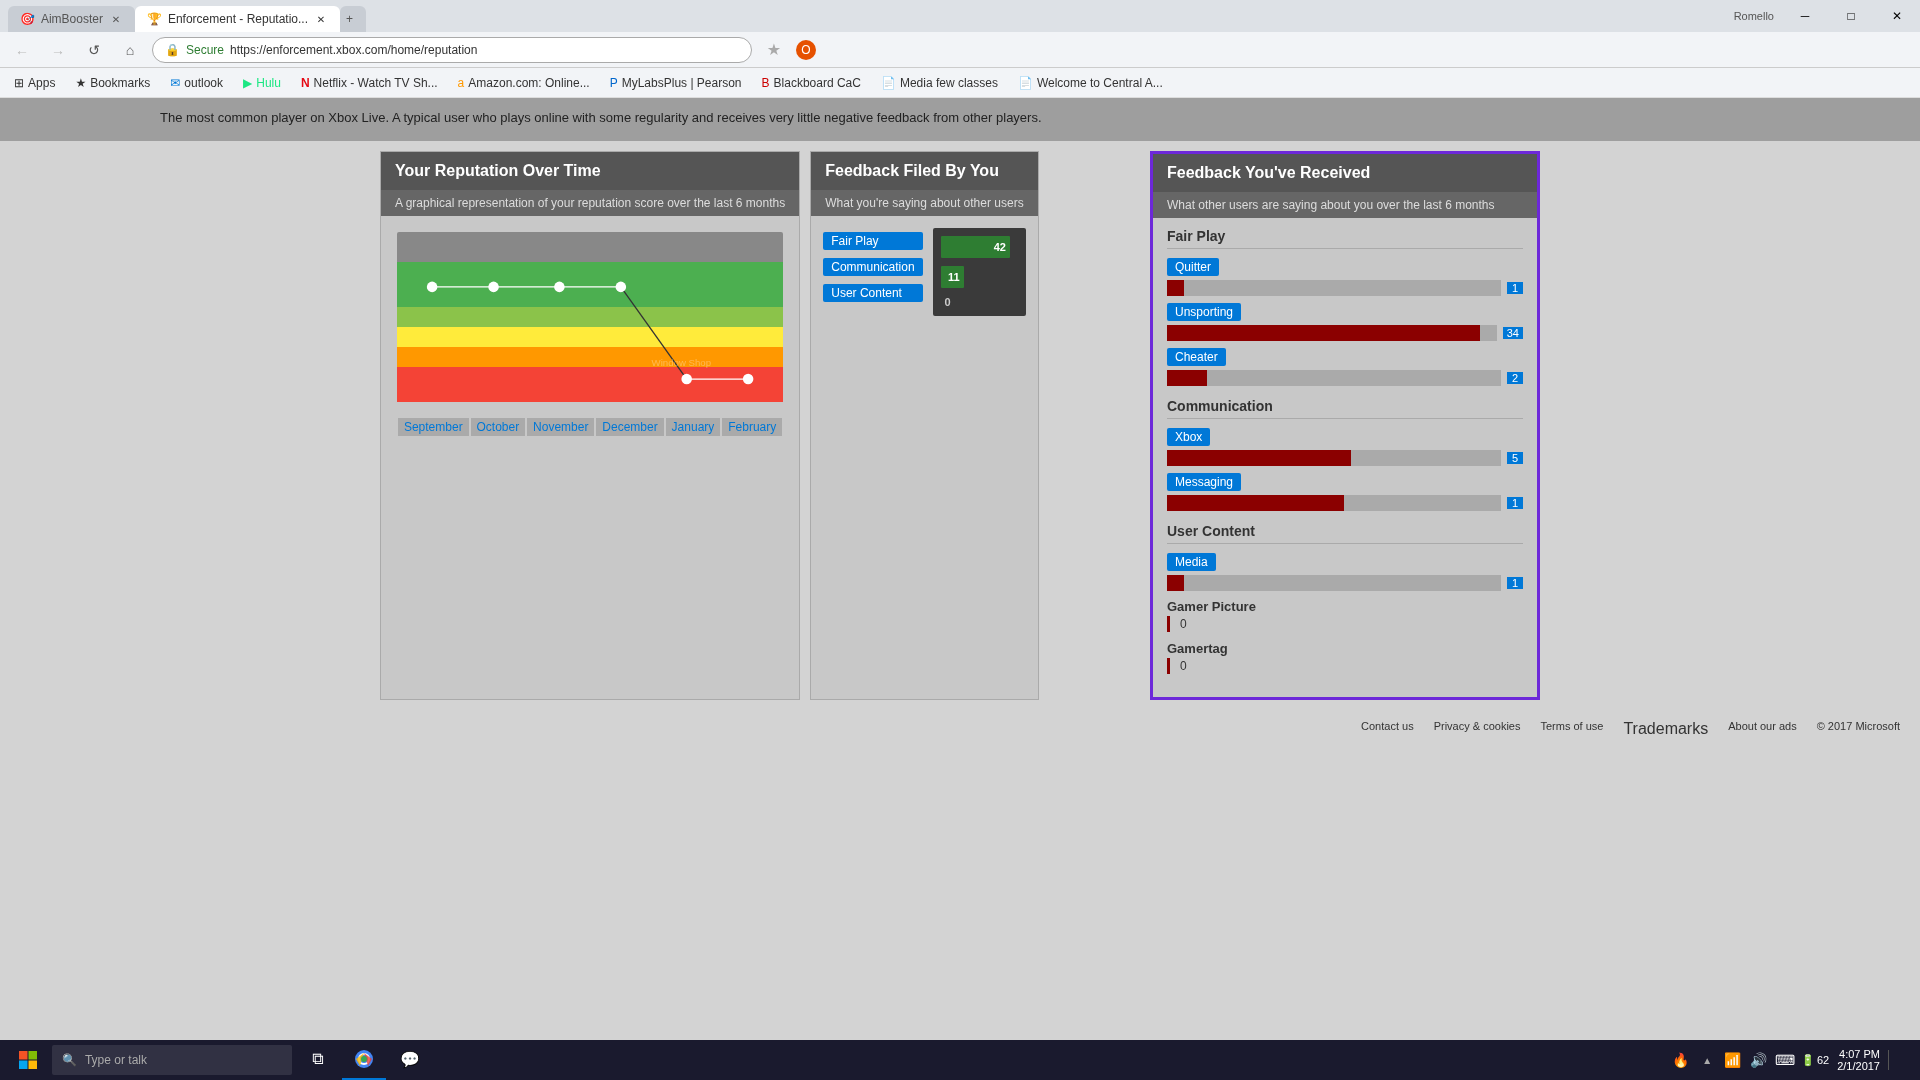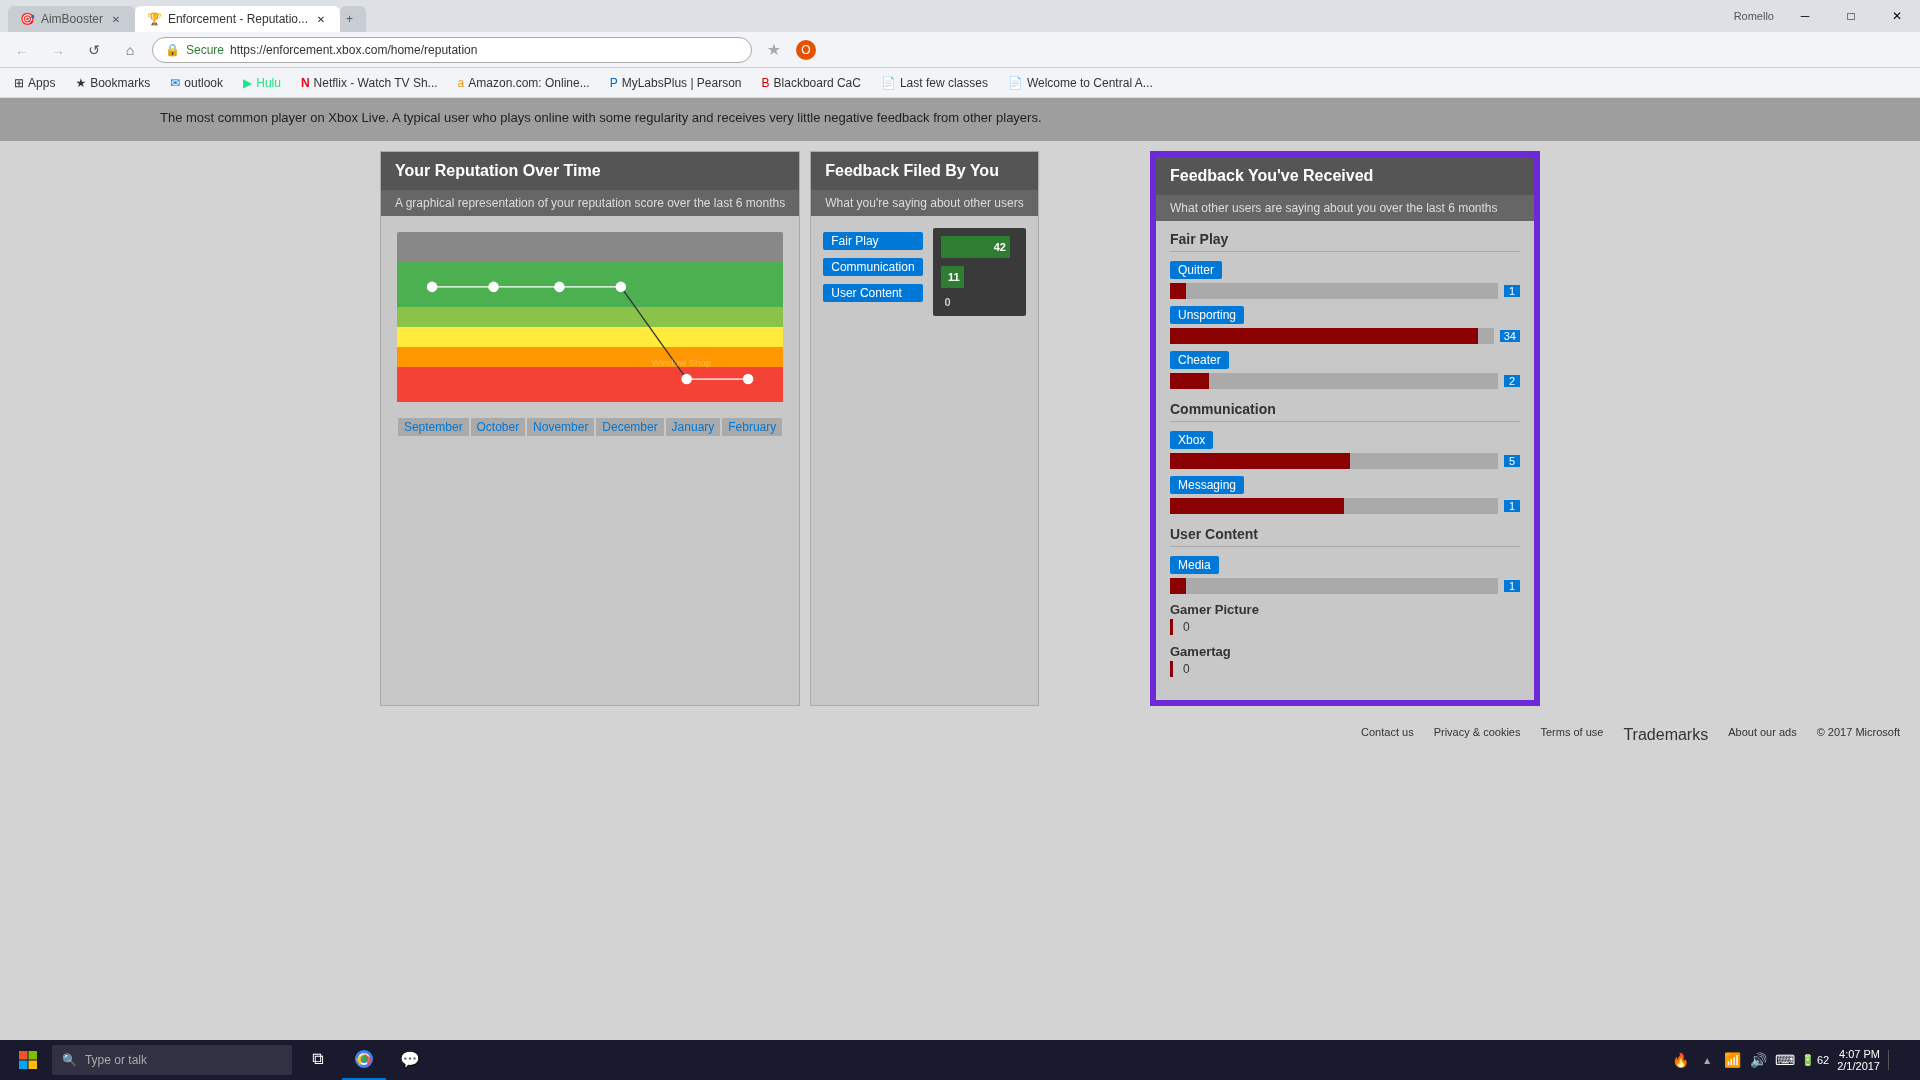--- a/index.html
+++ b/index.html
@@ -59,21 +59,21 @@
     .feedback-filed-body { padding: 12px; }
     .feedback-rows { display: flex; gap: 10px; }
     .feedback-labels { display: flex; flex-direction: column; gap: 8px; padding-top: 4px; }
     .fb-label { font-size: 12px; color: white; background: #0078d7; padding: 2px 8px; border-radius: 2px; display: inline-block; cursor: pointer; }
     .feedback-bars { flex: 1; background: #3a3a3a; padding: 8px; display: flex; flex-direction: column; gap: 8px; border-radius: 2px; }
     .fb-bar-row { display: flex; align-items: flex-end; gap: 4px; }
     .fb-bar { height: 22px; border-radius: 1px; display: flex; align-items: center; justify-content: flex-end; padding-right: 4px; }
     .fb-bar-value { color: white; font-size: 11px; font-weight: bold; }
 
     
-    .right-panel { background: #c8c8c8; border: 6px solid #6d28d9; }
+    .right-panel { background: #c8c8c8; border: 3px solid #6d28d9; }
     .right-panel .card-header { background: #555; }
     .right-panel .card-subheader { background: #666; }
     .right-body { padding: 10px 14px; }
 
     .section-title { font-size: 14px; font-weight: bold; color: #333; margin-bottom: 8px; padding-bottom: 4px; border-bottom: 1px solid #aaa; }
     .feedback-section { margin-bottom: 12px; }
     .fb-category { font-size: 12px; color: white; background: #0078d7; padding: 2px 8px; border-radius: 2px; display: inline-block; margin-bottom: 4px; cursor: pointer; }
     .bar-row { display: flex; align-items: center; gap: 6px; margin-bottom: 6px; }
     .bar-bg { flex: 1; height: 16px; background: #aaa; position: relative; }
     .bar-fill { height: 100%; }
@@ -162,21 +162,21 @@
   <div class="bm-item">
     <span style="color:#0066cc;">P</span>
     <span>MyLabsPlus | Pearson</span>
   </div>
   <div class="bm-item">
     <span style="color:#cc0000;">B</span>
     <span>Blackboard CaC</span>
   </div>
   <div class="bm-item">
     <span>📄</span>
-    <span>Last few classes</span>
+    <span>Media few classes</span>
   </div>
   <div class="bm-item">
     <span>📄</span>
     <span>Welcome to Central A...</span>
   </div>
 </div>
 
 <div class="page-content">
 
   <div style="background:#9e9e9e; padding: 12px 160px 16px 160px; margin-bottom:0;">

